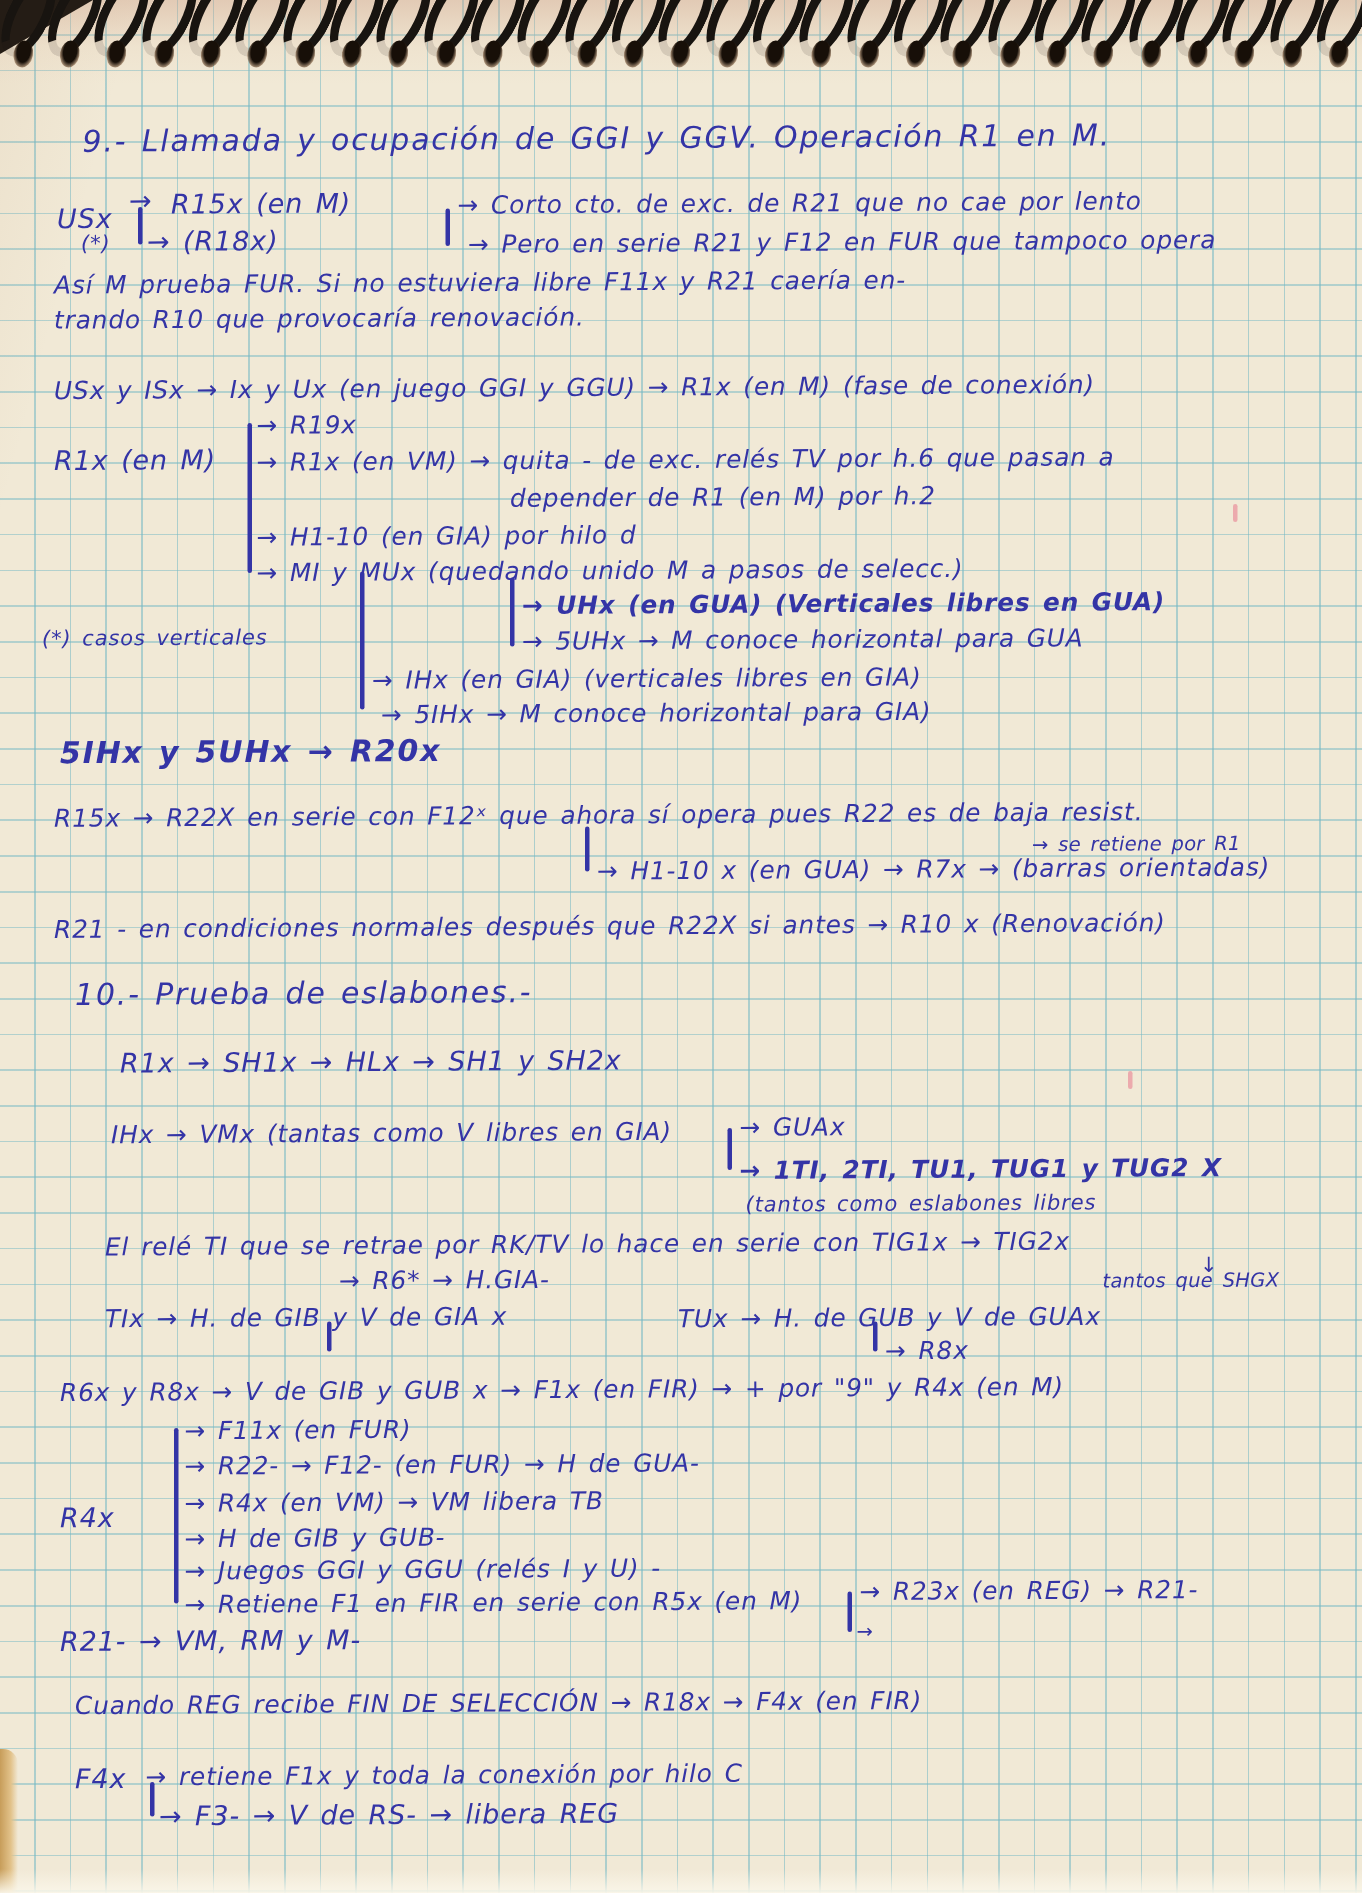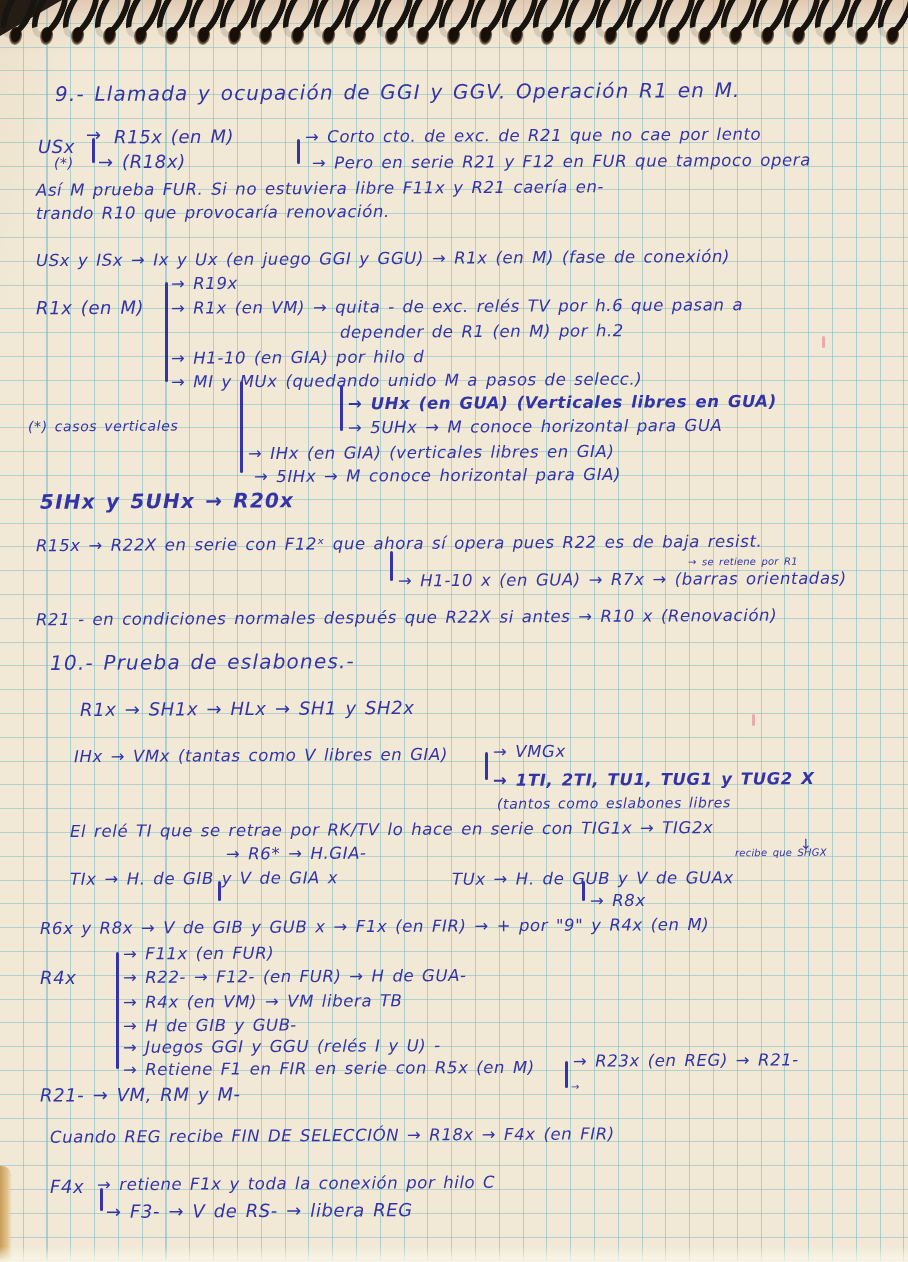--- a/index.html
+++ b/index.html
@@ -50,21 +50,21 @@
   .hw{
     position:absolute;z-index:2;
     font-family:"DejaVu Sans", sans-serif;
     font-style:italic;color:#3434a6;white-space:nowrap;
     letter-spacing:.6px;word-spacing:2px;transform:rotate(-.35deg);
   }
   .t-xl{font-size:20px;letter-spacing:1.2px;}
   .t-lg{font-size:18px;}
   .t-md{font-size:16.5px;}
   .t-sm{font-size:14px;}
-  .t-xs{font-size:10px;letter-spacing:.2px;}
+  .t-xs{font-size:13px;letter-spacing:.2px;}
   .bold{font-weight:bold;}
 
   .vline{position:absolute;width:2.6px;background:#3434a6;border-radius:2px;z-index:2;}
   .speck{position:absolute;width:3px;height:12px;background:rgba(231,118,140,.55);border-radius:2px;z-index:2;}
 </style>
 </head>
 <body>
 
 <div class="page">
 
@@ -106,39 +106,39 @@
   <div class="vline" style="left:390px;top:551px;height:30px"></div>
   <div class="hw t-md" style="left:398px;top:570px">→ H1-10 x (en GUA) → R7x → (barras orientadas)</div>
   <div class="hw t-md" style="left:36px;top:608px">R21 - en condiciones normales después que R22X si antes → R10 x (Renovación)</div>
 
   <div class="hw t-xl" style="left:50px;top:650px">10.- Prueba de eslabones.-</div>
 
   <div class="hw t-lg" style="left:80px;top:698px">R1x → SH1x → HLx → SH1 y SH2x</div>
 
   <div class="hw t-md" style="left:74px;top:746px">IHx → VMx (tantas como V libres en GIA)</div>
   <div class="vline" style="left:485px;top:752px;height:28px"></div>
-  <div class="hw t-md" style="left:493px;top:742px">→ VMGx</div>
+  <div class="hw t-md" style="left:493px;top:742px">→ GUAx</div>
   <div class="hw t-md bold" style="left:493px;top:770px">→ 1TI, 2TI, TU1, TUG1 y TUG2 X</div>
   <div class="hw t-sm" style="left:497px;top:795px">(tantos como eslabones libres</div>
 
   <div class="hw t-md" style="left:70px;top:820px">El relé TI que se retrae por RK/TV lo hace en serie con TIG1x → TIG2x</div>
   <div class="hw t-sm" style="left:800px;top:836px">↓</div>
-  <div class="hw t-xs" style="left:735px;top:847px">recibe que SHGX</div>
+  <div class="hw t-xs" style="left:735px;top:847px">tantos que SHGX</div>
 
   <div class="hw t-md" style="left:70px;top:869px">TIx → H. de GIB y V de GIA x</div>
   <div class="hw t-md" style="left:452px;top:869px">TUx → H. de GUB y V de GUAx</div>
   <div class="vline" style="left:218px;top:881px;height:20px"></div>
   <div class="hw t-md" style="left:226px;top:844px">→ R6* → H.GIA-</div>
   <div class="vline" style="left:582px;top:881px;height:20px"></div>
   <div class="hw t-md" style="left:590px;top:891px">→ R8x</div>
   <div class="hw t-md" style="left:40px;top:917px">R6x y R8x → V de GIB y GUB x → F1x (en FIR) → + por "9" y R4x (en M)</div>
 
   <div class="vline" style="left:116px;top:952px;height:117px"></div>
   <div class="hw t-md" style="left:123px;top:944px">→ F11x (en FUR)</div>
-  <div class="hw t-lg" style="left:40px;top:967px">R4x</div>
+  <div class="hw t-lg" style="left:40px;top:1002px">R4x</div>
   <div class="hw t-md" style="left:123px;top:967px">→ R22- → F12- (en FUR) → H de GUA-</div>
   <div class="hw t-md" style="left:123px;top:992px">→ R4x (en VM) → VM libera TB</div>
   <div class="hw t-md" style="left:123px;top:1016px">→ H de GIB y GUB-</div>
   <div class="hw t-md" style="left:123px;top:1037px">→ Juegos GGI y GGU (relés I y U) -</div>
   <div class="hw t-md" style="left:123px;top:1059px">→ Retiene F1 en FIR en serie con R5x (en M)</div>
   <div class="vline" style="left:565px;top:1061px;height:27px"></div>
   <div class="hw t-md" style="left:573px;top:1051px">→ R23x (en REG) → R21-</div>
   <div class="hw t-xs" style="left:571px;top:1081px">→</div>
   <div class="hw t-lg" style="left:40px;top:1084px">R21- → VM, RM y M-</div>
 

